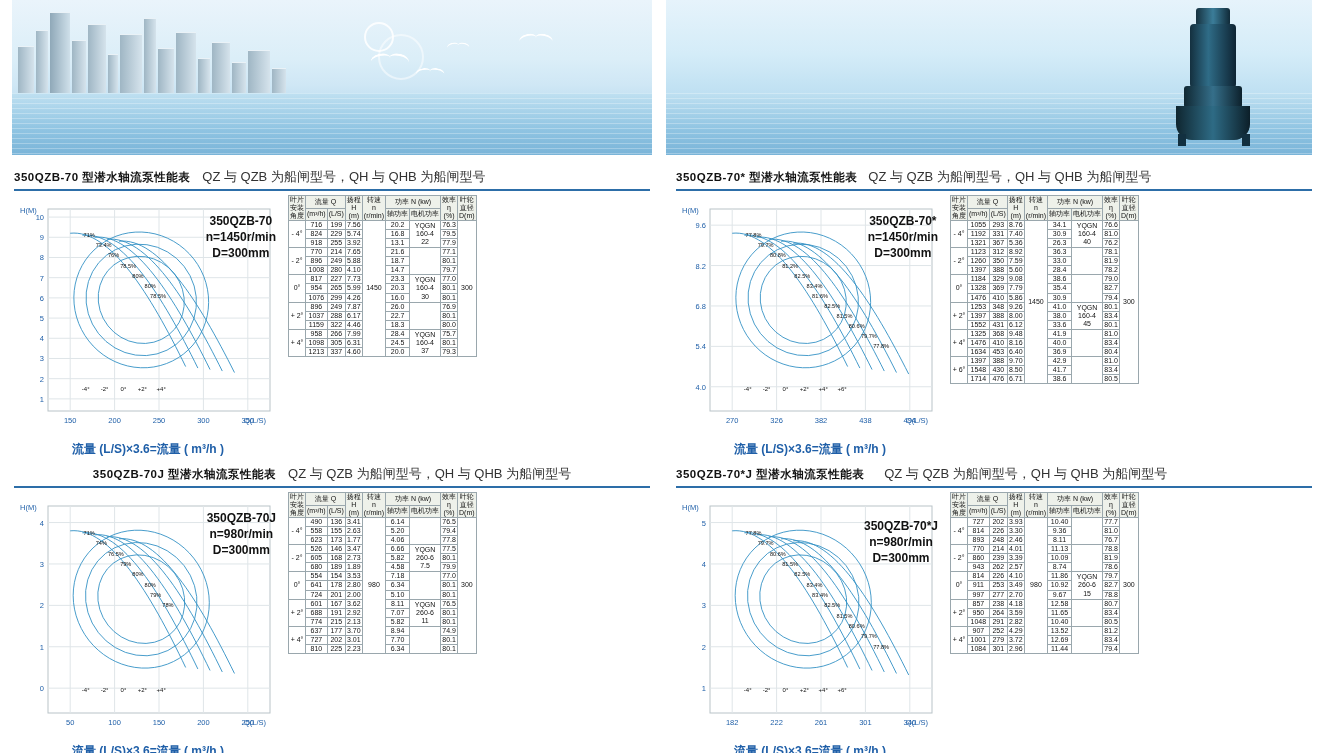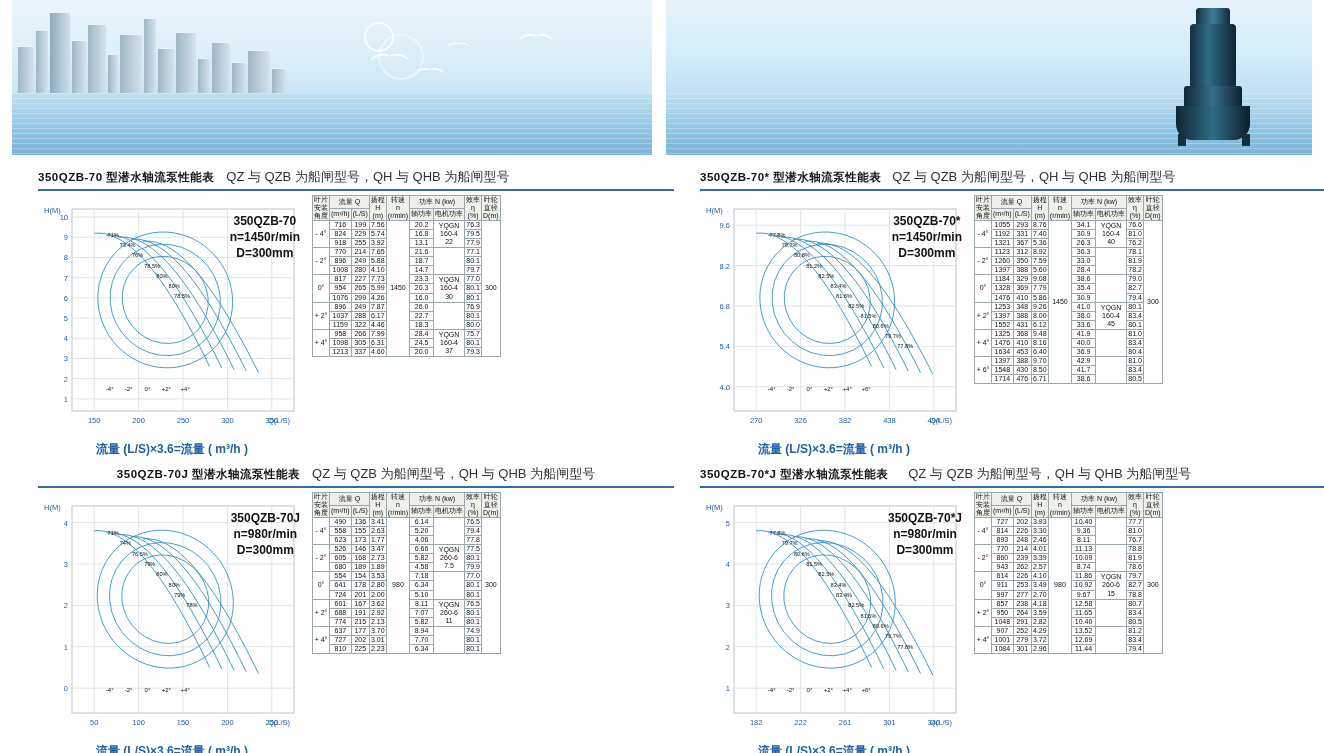--- a/index.html
+++ b/index.html
@@ -25,21 +25,21 @@
   .gull:before{left:0;transform:rotate(-12deg);}
   .gull:after{left:15px;transform:rotate(12deg);}
   .splash{position:absolute;border:2px solid rgba(255,255,255,.85);border-radius:50%;}
   .pump-wrap{position:absolute;right:36px;top:6px;width:120px;height:140px;}
   .pump-body{position:absolute;left:34px;top:18px;width:46px;height:64px;background:linear-gradient(90deg,#14303f,#2f6c87 40%,#0e2433);border-radius:4px;}
   .pump-top{position:absolute;left:40px;top:2px;width:34px;height:18px;background:linear-gradient(90deg,#16313f,#3b7d99,#102a38);border-radius:3px;}
   .pump-mid{position:absolute;left:28px;top:80px;width:58px;height:22px;background:linear-gradient(90deg,#102833,#356f8a,#0d212c);border-radius:3px;}
   .pump-bell{position:absolute;left:20px;top:100px;width:74px;height:34px;background:linear-gradient(90deg,#0f2husband,#2e6b85,#0c1f29);background:linear-gradient(90deg,#0f2630,#2e6b85,#0c1f29);border-radius:0 0 16px 16px;}
   .pump-leg{position:absolute;bottom:0;width:8px;height:12px;background:#123040;}
 
-  .panel{position:absolute;margin-left:24px;}
+  .panel{position:absolute;}
   .p-title{font-size:11.5px;font-weight:bold;color:#111;letter-spacing:.5px;}
   .p-note{font-size:13px;color:#333;}
   .rule{border-top:2px solid #2d6ea8;}
 
   table.perf{border-collapse:collapse;font-size:7px;}
   table.perf td,table.perf th{border:1px solid #9aa7ad;text-align:center;padding:0 1px;line-height:1.15;color:#111;font-weight:normal;}
   table.perf th{background:#eef1ea;font-size:7px;}
   .angle-cell{background:#fff;white-space:nowrap;}
   .cap{font-size:12px;color:#1f5fa8;text-align:center;font-weight:bold;}
   svg{display:block;}
@@ -785,21 +785,21 @@
             <text x="172.75" y="136.13" font-size="5.6" fill="#111">80.6%</text>
             <text x="184.95999999999998" y="146.48000000000002" font-size="5.6" fill="#111">79.7%</text>
             <text x="197.17" y="156.82999999999998" font-size="5.6" fill="#111">77.8%</text>
             <text x="71.74000000000001" y="200.3" font-size="6" fill="#111" text-anchor="middle">-4°</text>
             <text x="90.61" y="200.3" font-size="6" fill="#111" text-anchor="middle">-2°</text>
             <text x="109.48" y="200.3" font-size="6" fill="#111" text-anchor="middle">0°</text>
             <text x="128.35000000000002" y="200.3" font-size="6" fill="#111" text-anchor="middle">+2°</text>
             <text x="147.22" y="200.3" font-size="6" fill="#111" text-anchor="middle">+4°</text>
             <text x="166.09000000000003" y="200.3" font-size="6" fill="#111" text-anchor="middle">+6°</text>
           </svg>
-        <div class="badge" style="right:6px;top:18px;white-space:pre-line;">350QZB-70*J
+        <div class="badge" style="right:6px;top:26px;white-space:pre-line;">350QZB-70*J
 n=980r/min
 D=300mm</div>
         <div class="cap">流量 (L/S)×3.6=流量 ( m³/h )</div>
       </div>
       <div style="margin-left:6px;">
           <table class="perf">
             <thead>
   <tr>
     <th rowspan="2">叶片<br>安装<br>角度</th>
     <th colspan="2">流量 Q</th>

